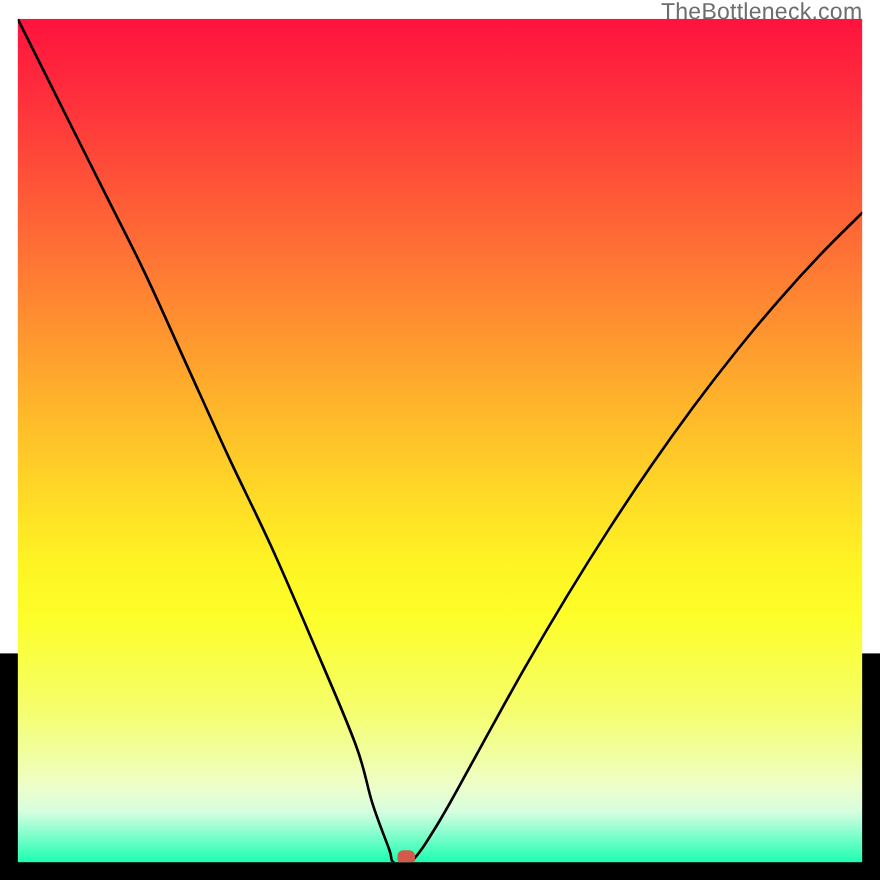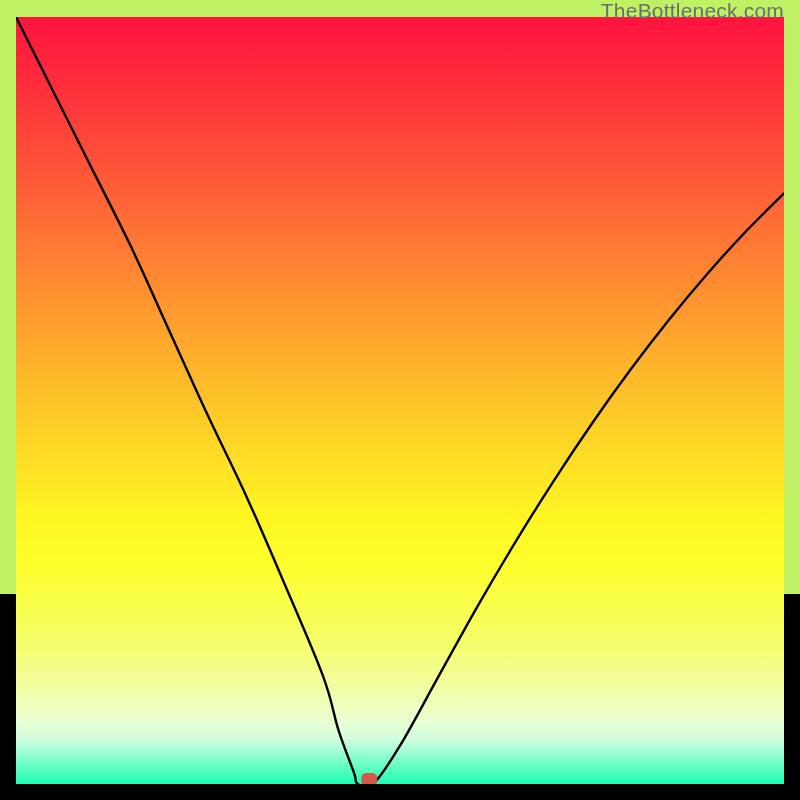--- a/index.html
+++ b/index.html
@@ -8,21 +8,21 @@
     width: 800px;
     height: 800px;
     overflow: hidden;
     background: #000;
     font-family: Arial, Helvetica, sans-serif;
   }
   .frame {
     position: relative;
     width: 800px;
     height: 594px;
-    background: #bef264;
+    background: #ffffff;
   }
   .plot-area {
     position: absolute;
     left: 16px;
     top: 17px;
     width: 768px;
     height: 767px;
     overflow: hidden;
   }
   .gradient-bg {

